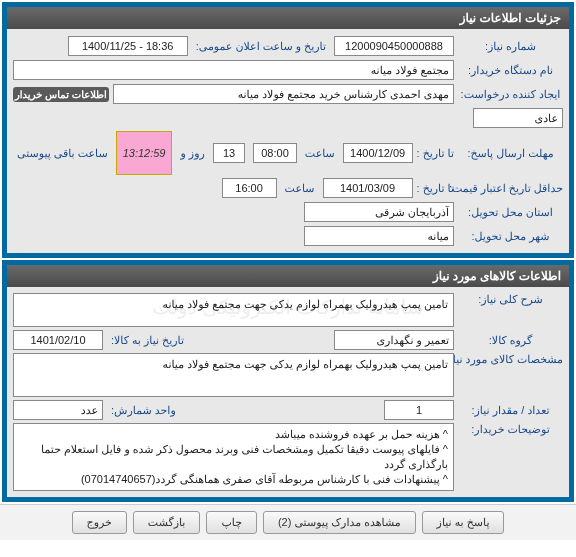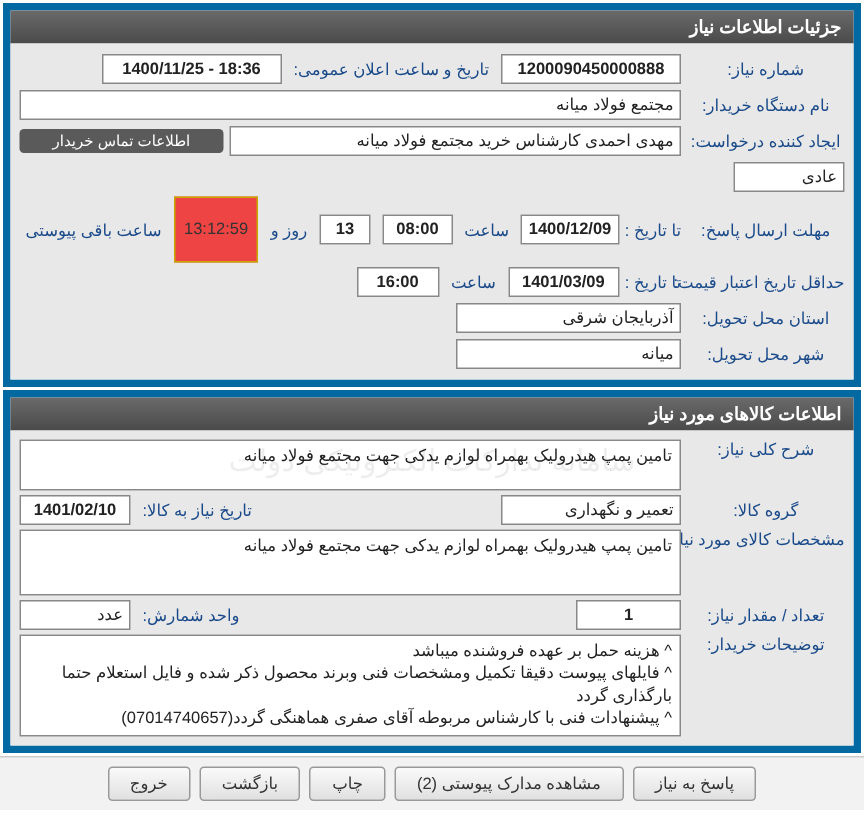--- a/index.html
+++ b/index.html
@@ -41,25 +41,25 @@
   .field {
     background: #fff;
     border: 1px solid #888;
     padding: 2px 4px;
     font-size: 11px;
     height: 20px;
     line-height: 14px;
     color: #222;
     direction: rtl;
   }
-  .field-num { direction: ltr; text-align: center; font-weight: bold; }
+  .field-num { direction: ltr; text-align: center; }
   .w40 { width: 40px; }
   .w55 { width: 55px; }
   .w70 { width: 70px; }
-  .w90 { width: 74px; }
+  .w90 { width: 90px; }
   .w120 { width: 120px; }
   .w150 { width: 150px; }
   .w-grow { flex:1; }
   .field-ta {
     background:#fff;
     border:1px solid #888;
     padding:3px 5px;
     font-size:11px;
     color:#222;
     flex:1;
@@ -77,31 +77,33 @@
     text-align: center;
     font-size: 20px;
     color: rgba(0,0,0,0.07);
     letter-spacing: 2px;
     pointer-events: none;
   }
   .chip {
     background:#5a5a5a;
     color:#fff;
     border-radius:3px;
-    padding:2px 22px;
+    padding:2px 2px;
     font-size:10px;
     white-space:nowrap;
+    font-weight:bold;
   }
   .yellow {
-    background:#ef4444;
+    background:#f9a8d4;
     border:1px solid #c8a800;
     padding:15px 6px;
     font-size:11px;
     direction:ltr;
     color:#333;
+    font-style:italic;
   }
   .btnbar {
     background:#f2f2f2;
     border-top:1px solid #ccc;
     padding:6px;
     display:flex;
     gap:6px;
     justify-content:center;
   }
   .btn {

